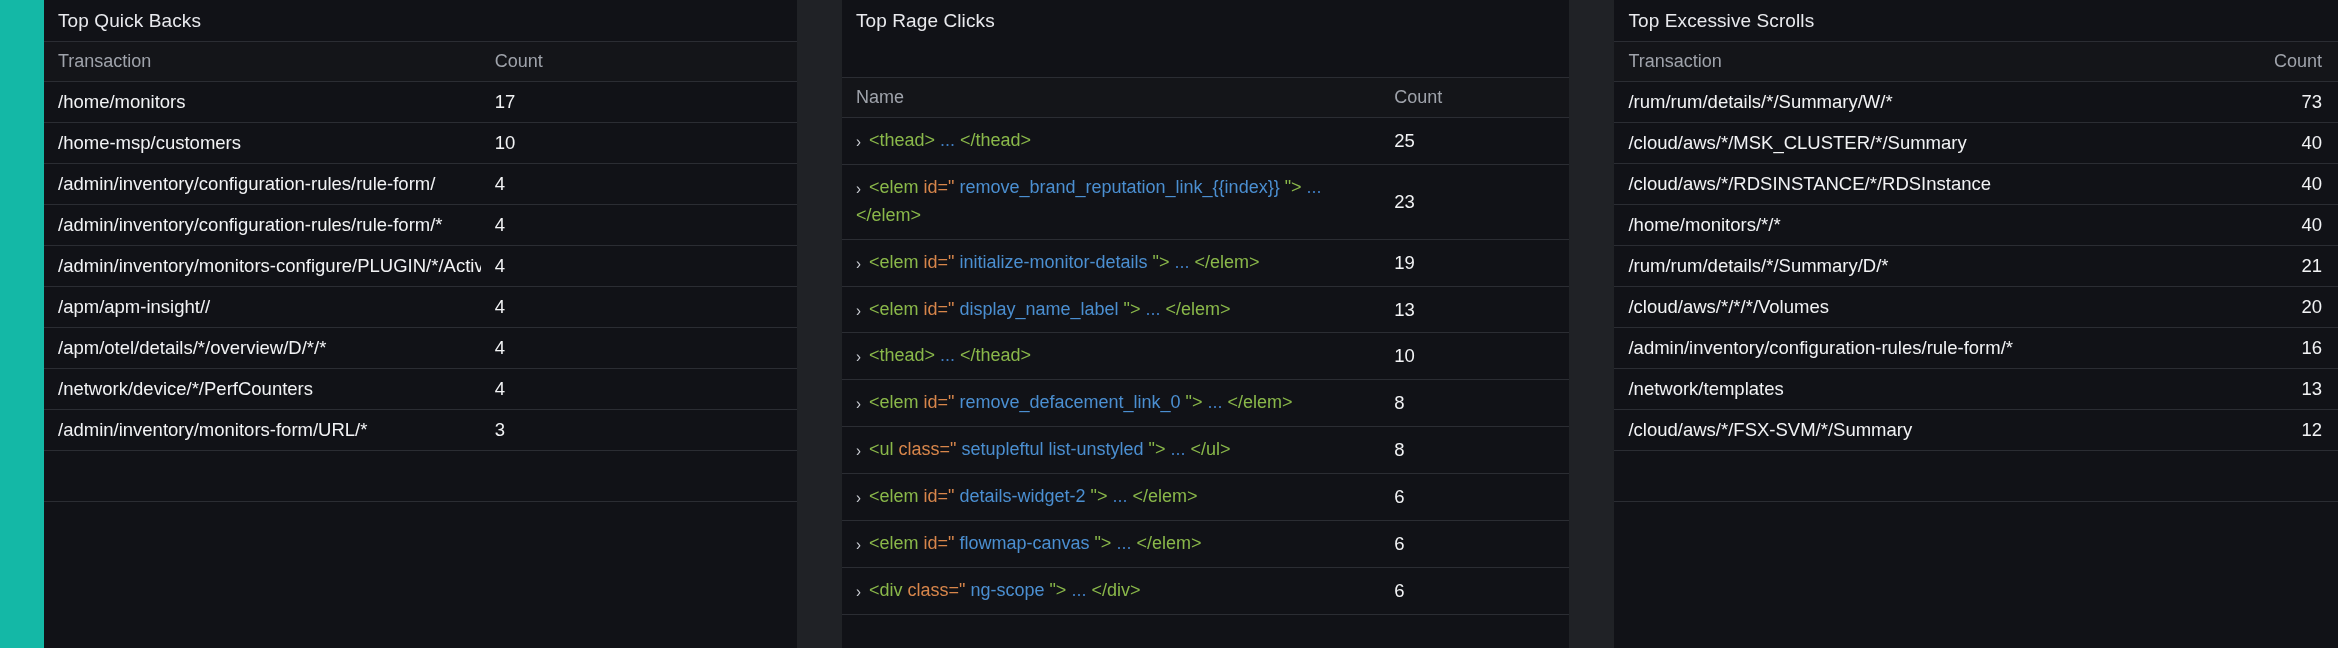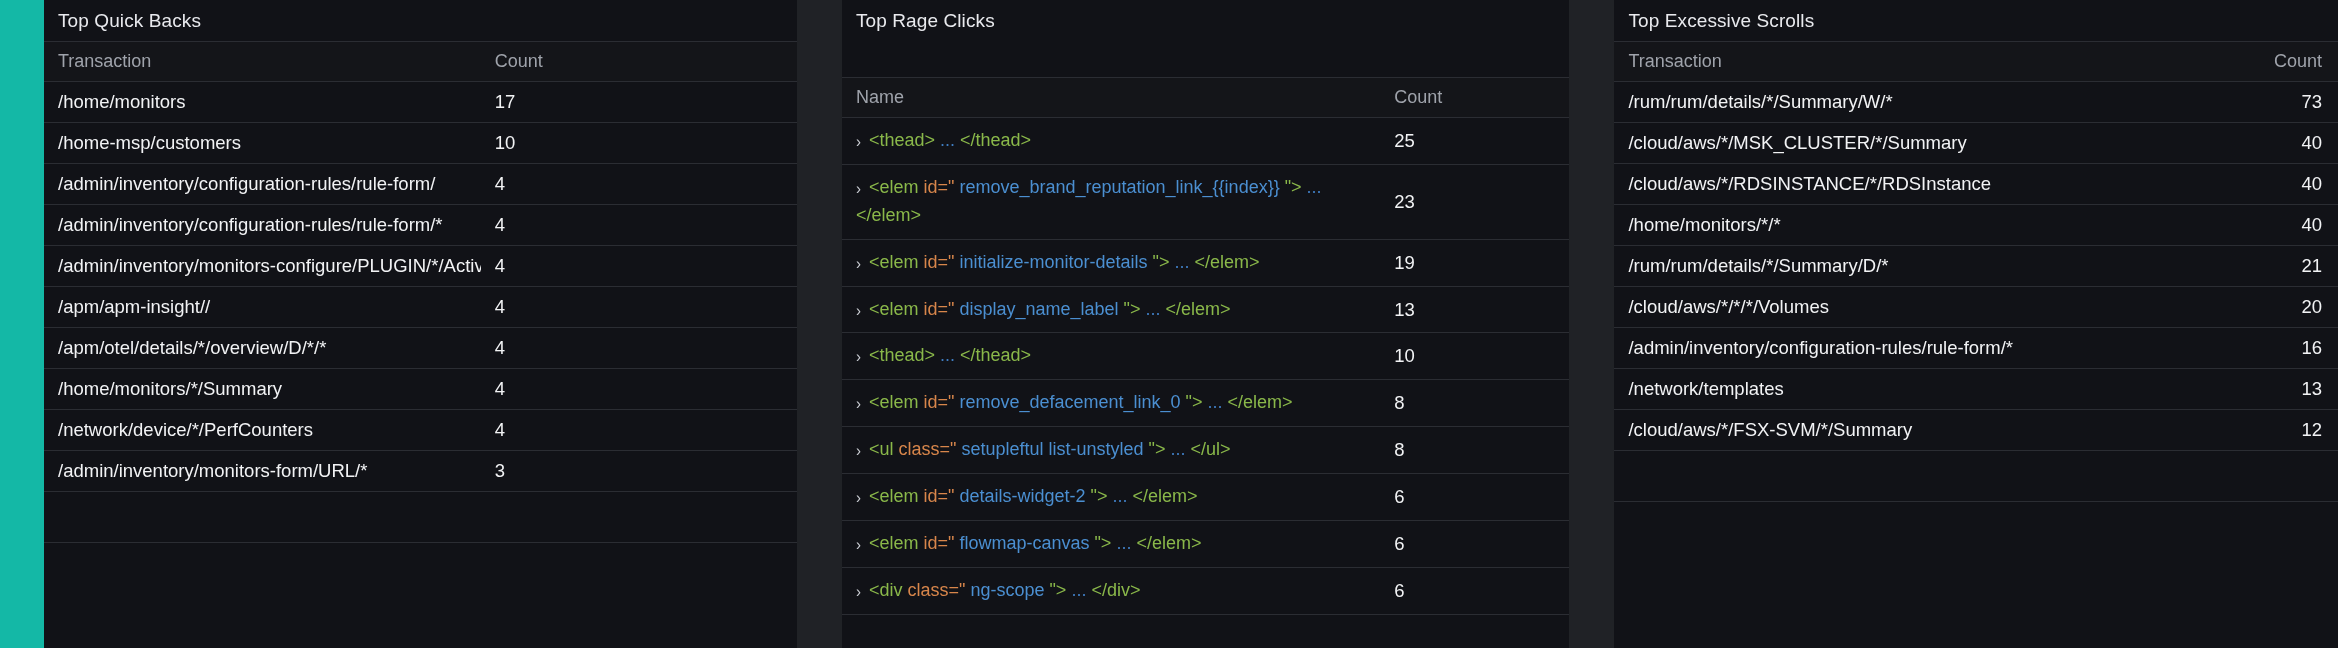--- a/index.html
+++ b/index.html
@@ -164,24 +164,20 @@
             </tr>
             <tr>
               <td class="c-name">/apm/apm-insight//</td>
               <td class="c-count">4</td>
             </tr>
             <tr>
               <td class="c-name">/apm/otel/details/*/overview/D/*/*</td>
               <td class="c-count">4</td>
             </tr>
             <tr>
-              <td class="c-name">/home/monitors/*/Summary</td>
-              <td class="c-count">4</td>
-            </tr>
-            <tr>
               <td class="c-name">/network/device/*/PerfCounters</td>
               <td class="c-count">4</td>
             </tr>
             <tr>
               <td class="c-name">/admin/inventory/monitors-form/URL/*</td>
               <td class="c-count">3</td>
             </tr>
             <tr class="filler-row">
               <td>&nbsp;</td>
               <td>&nbsp;</td>

